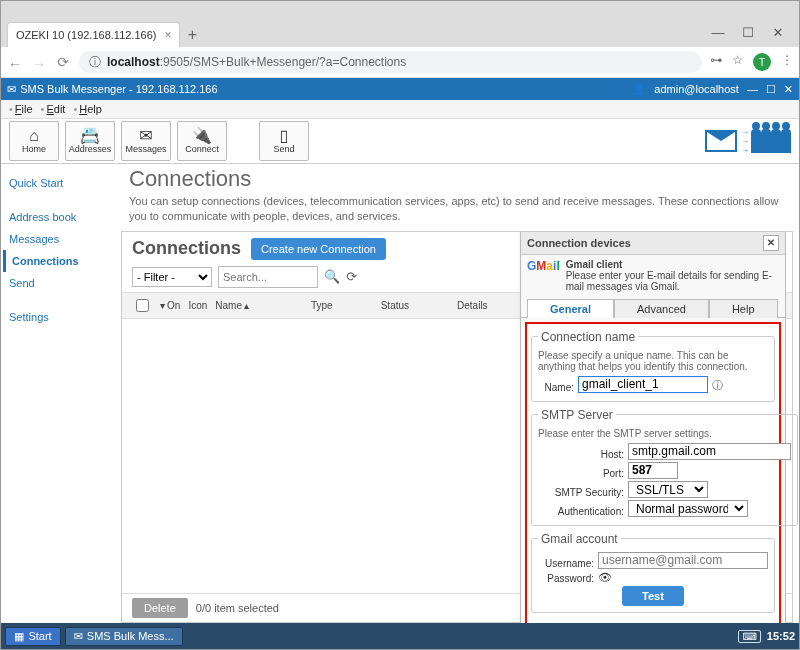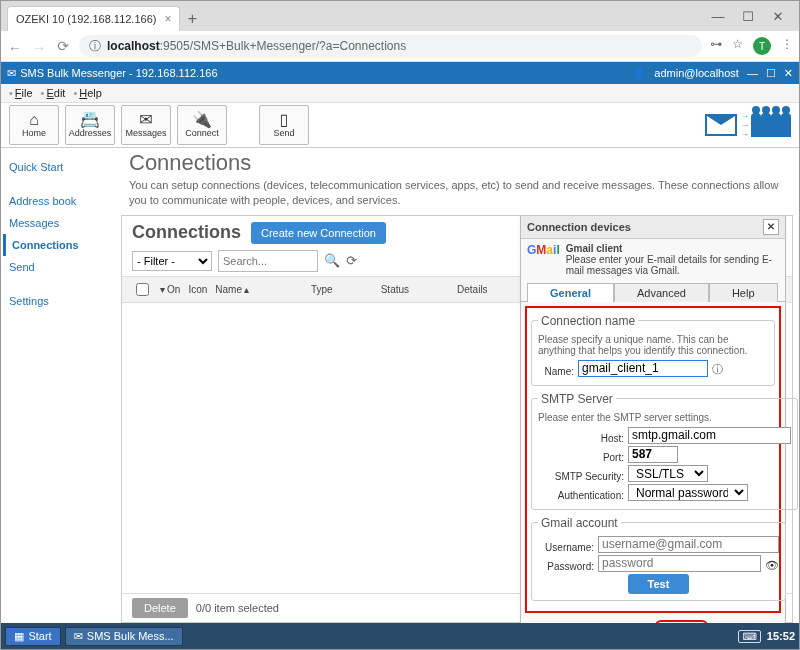--- a/index.html
+++ b/index.html
@@ -1,17 +1,17 @@
 <!DOCTYPE html>
 <html><head>
 <meta charset="utf-8">
 <style>
 html,body{margin:0;padding:0;font-family:Arial,Helvetica,sans-serif;font-size:12px;color:#333;background:#fff}
 .browser{width:800px;height:650px;border:1px solid #999;display:flex;flex-direction:column;box-sizing:border-box;position:relative}
-.tabbar{height:30px;background:#ddd;display:flex;align-items:flex-end;padding:0 6px}
+.tabbar{height:46px;background:#ddd;display:flex;align-items:flex-end;padding:0 6px}
 .tab{background:#fff;border:1px solid #ccc;border-bottom:none;border-radius:4px 4px 0 0;height:24px;display:flex;align-items:center;padding:0 8px;font-size:11px;max-width:180px}
 .tab-close{margin-left:8px;color:#888;font-size:12px}
 .newtab{width:24px;height:24px;display:flex;align-items:center;justify-content:center;color:#666;font-size:16px}
 .win-controls{margin-left:auto;display:flex;align-items:center;height:30px}
 .win-btn{width:30px;height:30px;display:flex;align-items:center;justify-content:center;color:#555;font-size:13px}
 .urlbar{height:30px;background:#fff;border-bottom:1px solid #ddd;display:flex;align-items:center;padding:0 6px;gap:8px}
 .nav-btn{color:#888;font-size:14px;width:16px;text-align:center}
 .addr{flex:1;background:#f1f3f4;border-radius:14px;height:22px;display:flex;align-items:center;padding:0 10px;font-size:12px;color:#666}
 .addr b{color:#222;font-weight:bold}
 .url-icons{display:flex;gap:10px;color:#666}
@@ -274,21 +274,20 @@
                 </div>
             </fieldset>
             <fieldset>
               <legend>Gmail account</legend>
               <div class="frow">
                   <label style="width:56px">Username:</label>
                   <input placeholder="username@gmail.com" style="">
                 </div>
               <div class="frow">
                   <label style="width:56px">Password:</label>
-                  <input type="password" placeholder="password" style="">
                   <span>👁</span>
                 </div>
               <div style="text-align:center;margin-top:2px"><button class="btn-blue" style="padding:4px 20px;font-weight:bold">Test</button></div>
             </fieldset>
           </div>
           <div class="btns">
             <button class="btn-g" style="margin-right:auto">Back</button>
             <div style="position:relative">
               
               <button class="btn-b ok-hl">Ok</button>

